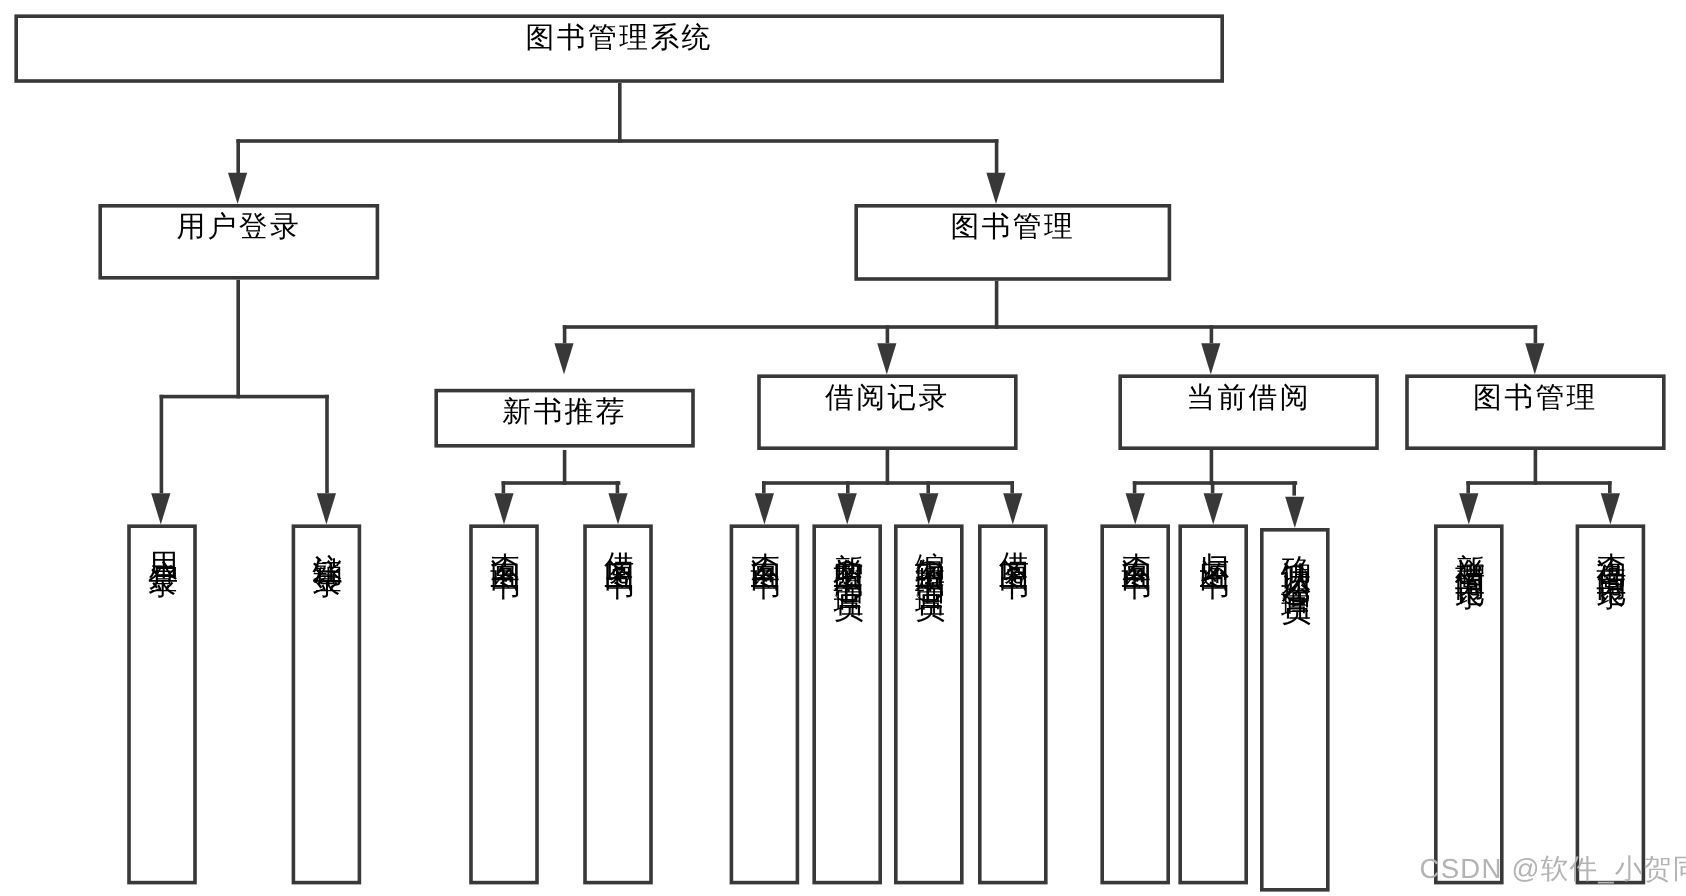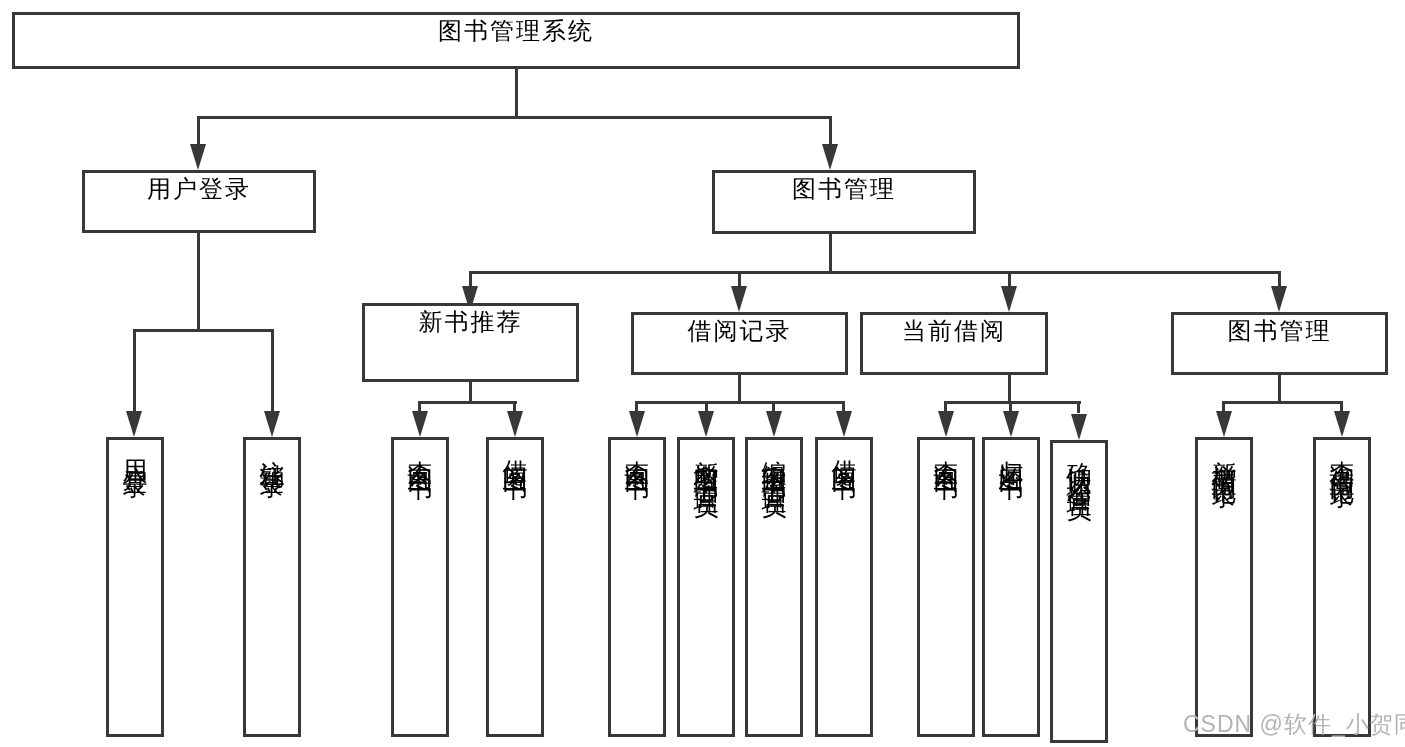--- a/index.html
+++ b/index.html
@@ -125,27 +125,27 @@
     <span class="h-label">图书管理系统</span>
   </div>
 
   <div class="box" style="left:82px;top:170px;width:234px;height:63px">
     <span class="h-label">用户登录</span>
   </div>
   <div class="box" style="left:712px;top:170px;width:264px;height:64px">
     <span class="h-label">图书管理</span>
   </div>
 
-  <div class="box" style="left:362px;top:303px;width:217px;height:79px">
+  <div class="box" style="left:362px;top:324px;width:217px;height:49px">
     <span class="h-label">新书推荐</span>
   </div>
   <div class="box" style="left:631px;top:312px;width:217px;height:63px">
     <span class="h-label">借阅记录</span>
   </div>
-  <div class="box" style="left:860px;top:312px;width:188px;height:63px">
+  <div class="box" style="left:932px;top:312px;width:217px;height:63px">
     <span class="h-label">当前借阅</span>
   </div>
   <div class="box" style="left:1171px;top:312px;width:217px;height:63px">
     <span class="h-label">图书管理</span>
   </div>
 
   <div class="box" style="left:106px;top:437px;width:58px;height:300px">
     <span class="v-label">用户登录</span>
   </div>
   <div class="box" style="left:243px;top:437px;width:58px;height:300px">

